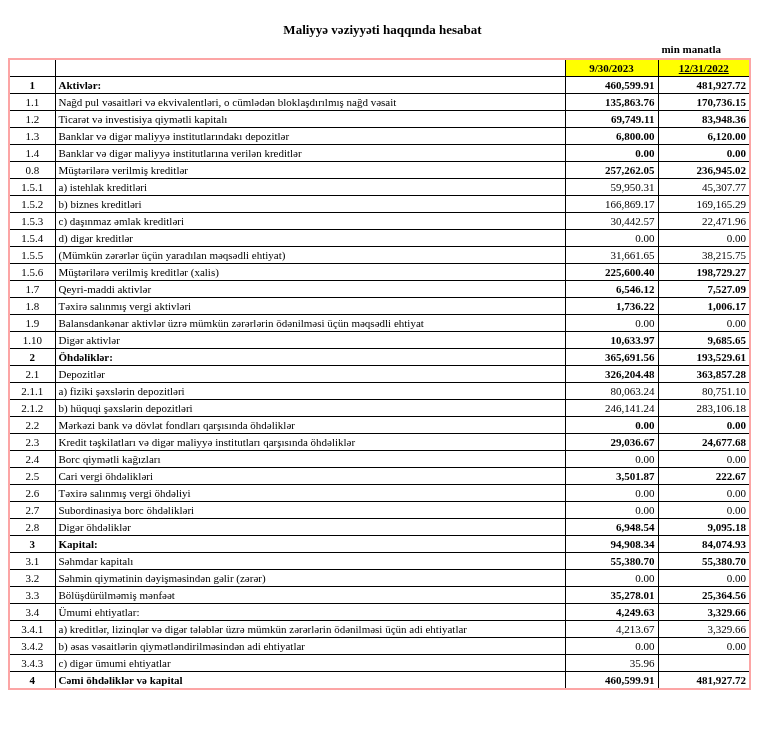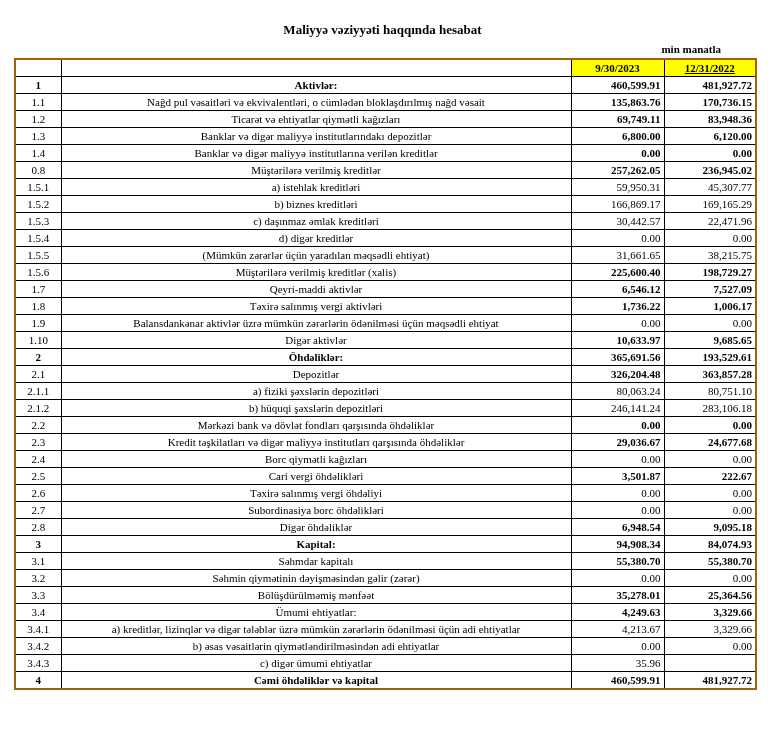--- a/index.html
+++ b/index.html
@@ -25,38 +25,38 @@
   }
   .unit-note {
     margin-top: 6px;
     text-align: right;
     padding-right: 44px;
     font-weight: bold;
     font-size: 11px;
     line-height: 12px;
   }
   table.fin-table {
-    margin: 3px 0 0 14px;
+    margin: 3px 0 0 8px;
     width: 741px;
     border-collapse: collapse;
-    border: 2px solid #a16207;
+    border: 2px solid #fca5a5;
     table-layout: fixed;
   }
   table.fin-table td {
     border: 1px solid #000000;
     font-size: 11px;
     line-height: 13px;
     height: 16px;
     padding: 0 3px;
     white-space: nowrap;
     overflow: hidden;
     vertical-align: middle;
   }
   td.col-num   { text-align: center; }
-  td.col-label { text-align: center; padding-left: 4px; }
+  td.col-label { text-align: left; padding-left: 4px; }
   td.col-value { text-align: right; padding-right: 4px; font-family: "Liberation Serif", serif; }
   td.col-header {
     text-align: center;
     font-weight: bold;
   }
   tr.section-row td { font-weight: bold; }
   td.val-bold { font-weight: bold; }
 </style>
 </head>
 <body>
@@ -90,21 +90,21 @@
           <td class="col-value val-bold">481,927.72</td>
         </tr>
         <tr>
           <td class="col-num">1.1</td>
           <td class="col-label">Nağd pul vəsaitləri və ekvivalentləri, o cümlədən bloklaşdırılmış nağd vəsait</td>
           <td class="col-value val-bold">135,863.76</td>
           <td class="col-value val-bold">170,736.15</td>
         </tr>
         <tr>
           <td class="col-num">1.2</td>
-          <td class="col-label">Ticarət və ehtiyatlar qiymətli kağızları</td>
+          <td class="col-label">Ticarət və investisiya qiymətli kapitalı</td>
           <td class="col-value val-bold">69,749.11</td>
           <td class="col-value val-bold">83,948.36</td>
         </tr>
         <tr>
           <td class="col-num">1.3</td>
           <td class="col-label">Banklar və digər maliyyə institutlarındakı depozitlər</td>
           <td class="col-value val-bold">6,800.00</td>
           <td class="col-value val-bold">6,120.00</td>
         </tr>
         <tr>

